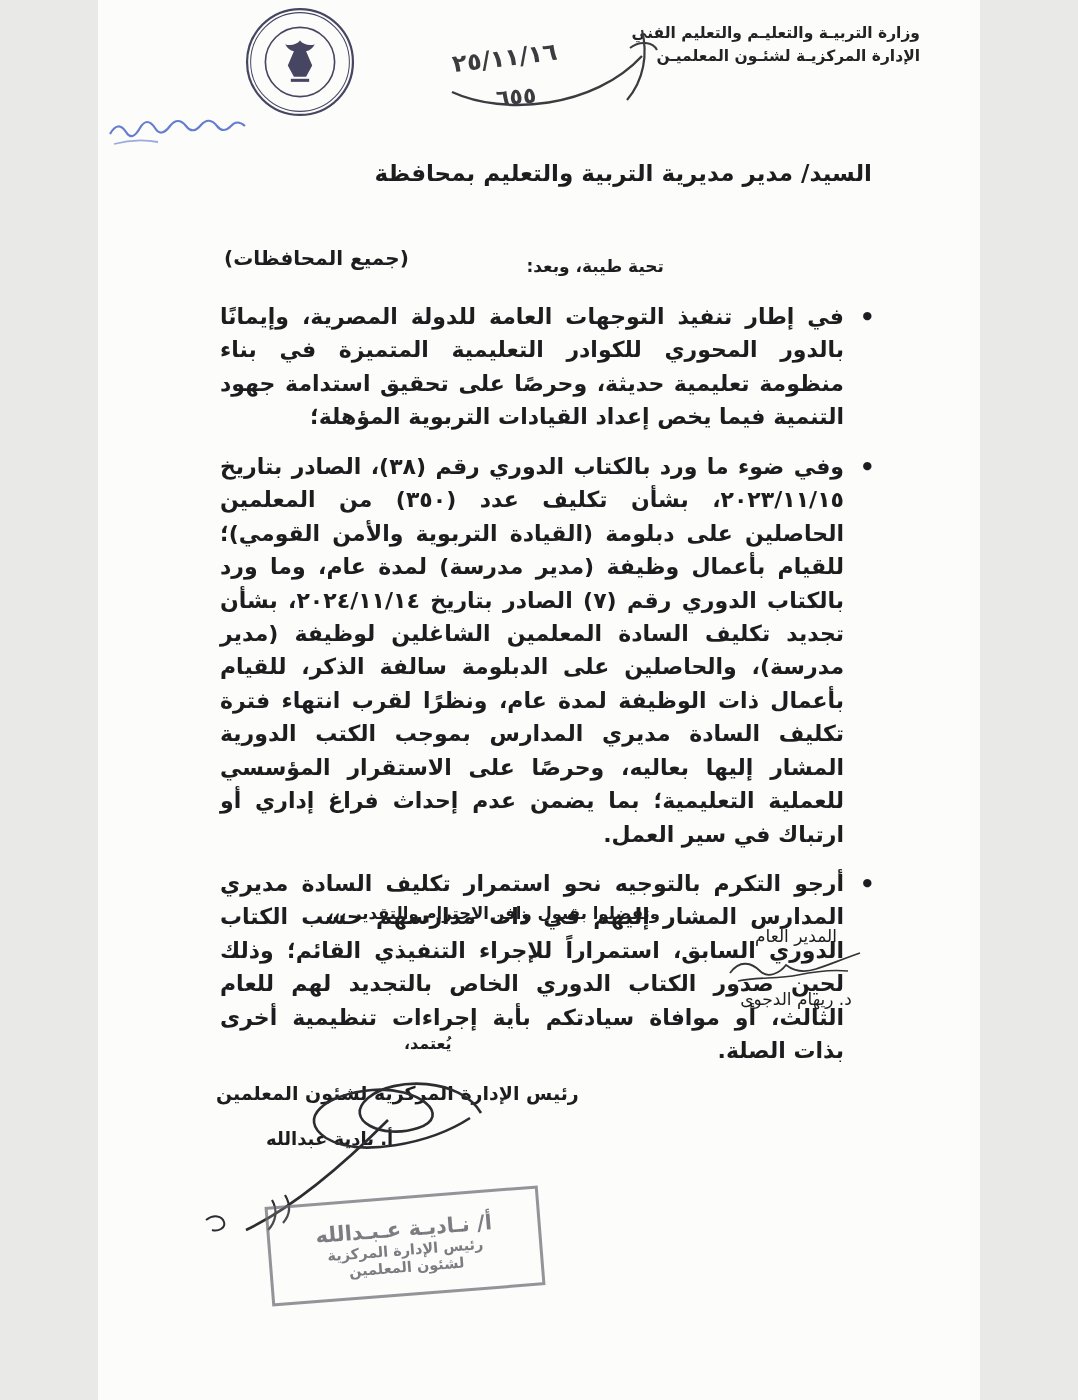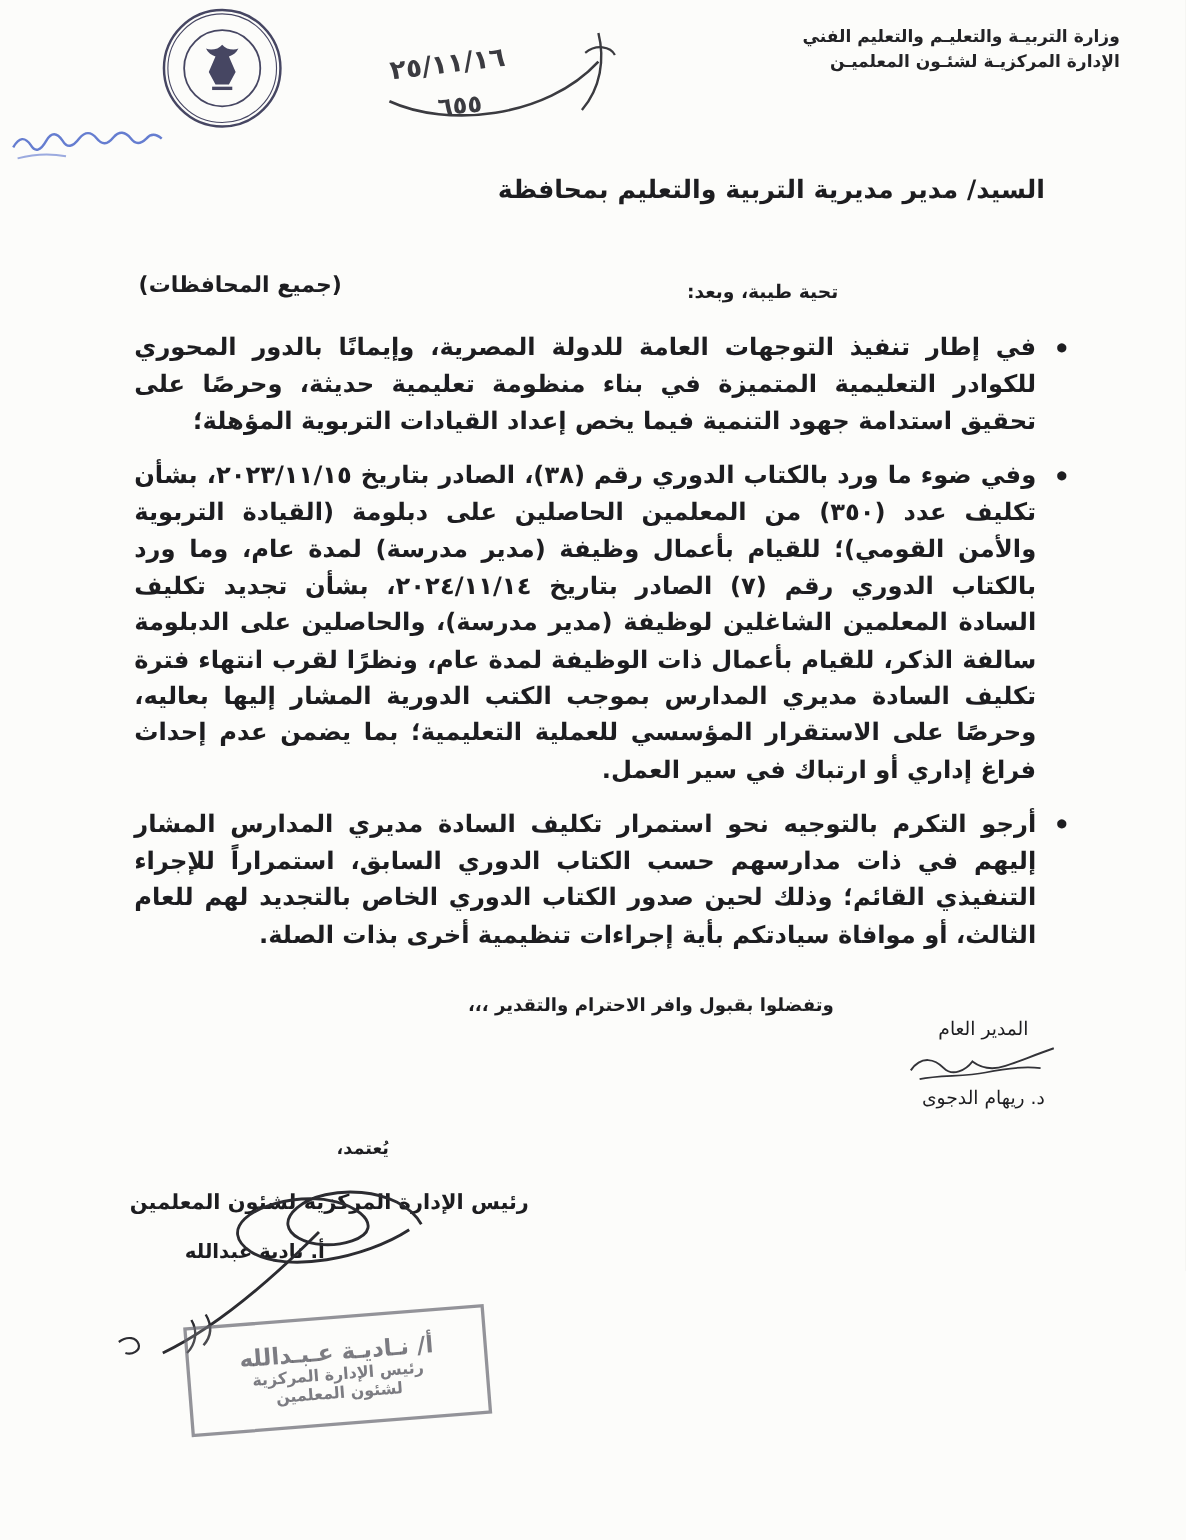--- a/index.html
+++ b/index.html
@@ -1,18 +1,18 @@
 <!DOCTYPE html>
 <html lang="ar" dir="rtl"><head>
 <meta charset="utf-8">
 <style>
   html,body { margin:0; padding:0; background:#e9e9e7; }
   .page {
     position:relative;
-    width:1078px; height:1400px;
+    width:882px; height:1400px;
     margin:0 auto;
     background:#fcfcfa;
     font-family:"DejaVu Sans", sans-serif;
     direction:rtl;
     color:#1d1d20;
     overflow:hidden;
   }
 
   
   .ministry-header {
@@ -30,21 +30,21 @@
     font-size:24px; font-weight:bold; letter-spacing:1px;
     transform:rotate(-7deg); white-space:nowrap;
   }
   .hw-number {
     position:absolute; top:66px; left:78px;
     font-size:22px; font-weight:bold; transform:rotate(-5deg);
   }
   .blue-scribble { position:absolute; top:108px; left:6px; width:150px; height:44px; }
 
   
-  .addressee  { position:absolute; top:160px; right:128px; font-size:23px; font-weight:bold; }
+  .addressee  { position:absolute; top:160px; right:108px; font-size:23px; font-weight:bold; }
   .addressee2 { position:absolute; top:208px; left:126px;  font-size:20px; font-weight:bold;margin-top:38px; }
   .salutation { position:absolute; top:256px; right:316px; font-size:17px; font-weight:bold; }
 
   
   .body-list {
     position:absolute; top:300px; right:106px; left:122px;
     margin:0; padding:0; list-style:none;
     font-size:22px; font-weight:bold;
     text-align:justify; line-height:1.52;
   }

